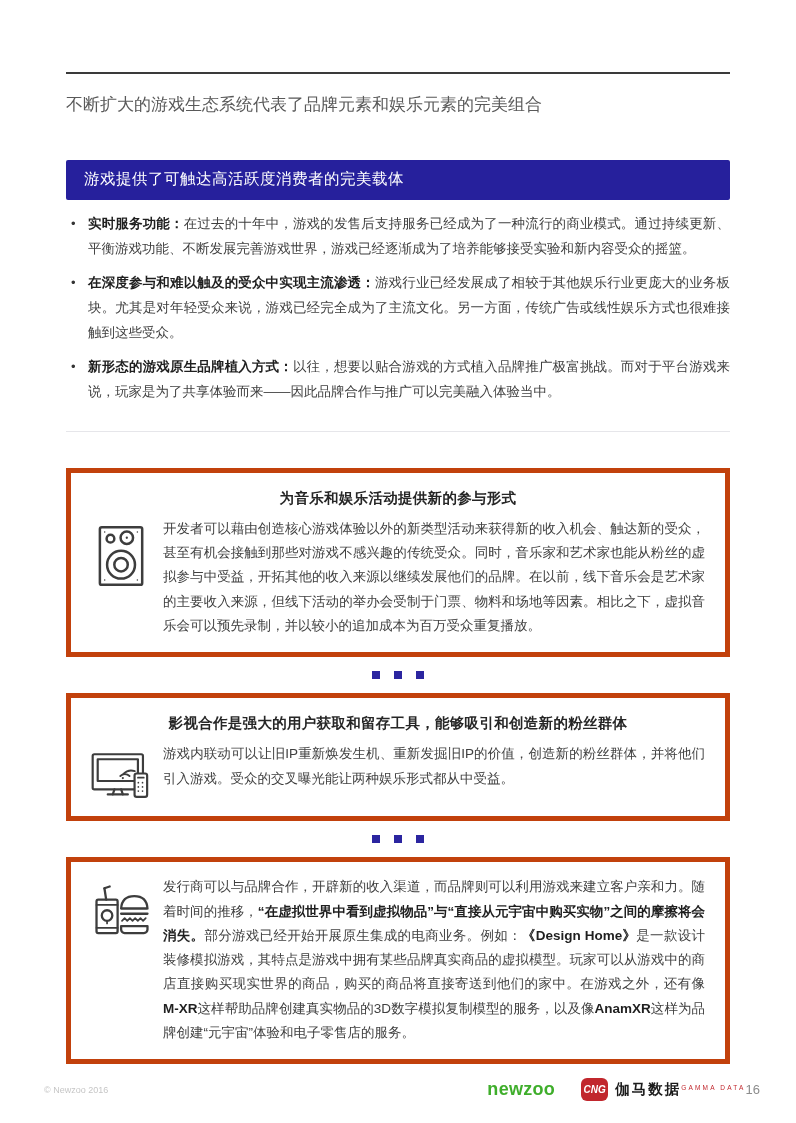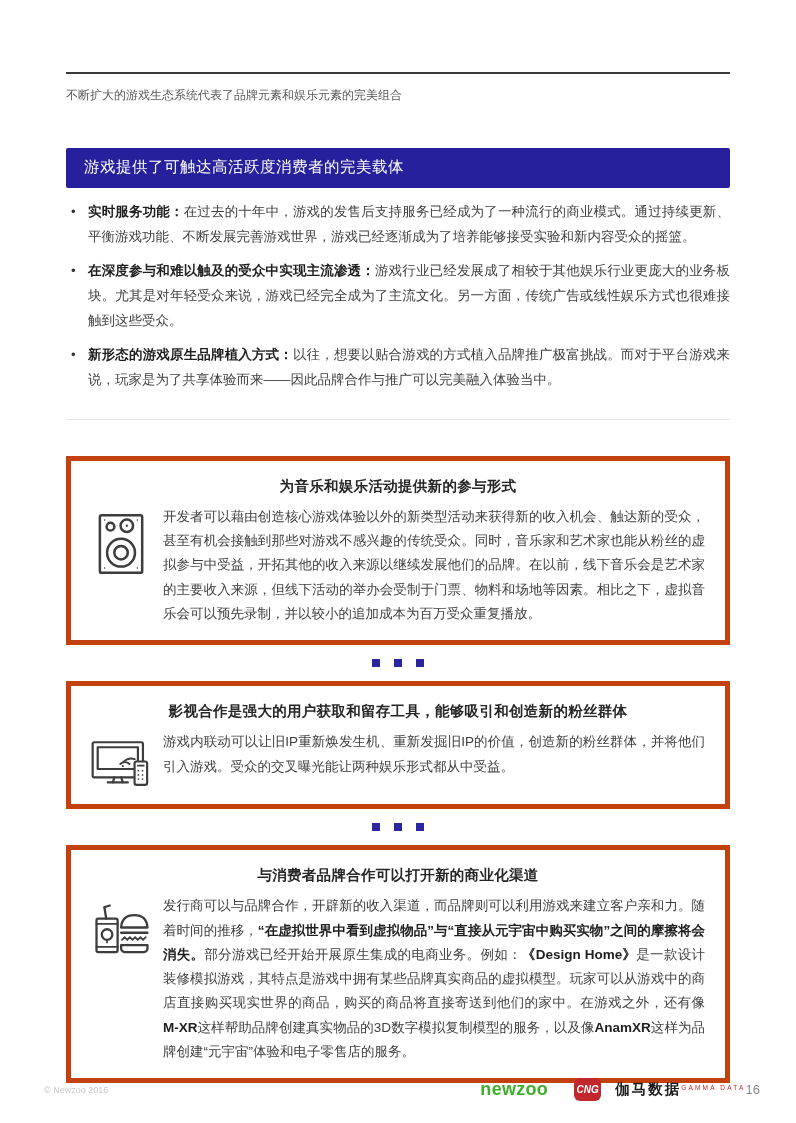--- a/index.html
+++ b/index.html
@@ -13,22 +13,22 @@
     overflow: hidden;
   }
   .content { padding: 0 66px; }
   .top-rule { margin-top: 72px; border: none; border-top: 2px solid #3a3a3a; }
   .page-title {
     margin-top: 20px;
     font-size: 22px; font-weight: 700; color: #1f1f1f;
     letter-spacing: 0.5px;
   }
   .page-subtitle {
-    margin-top: 13px;
-    font-size: 12px; color: #595959;
+    margin-top: 19px;
+    font-size: 17px; color: #595959;
   }
   .banner {
     margin-top: 44px;
     background: #26209c;
     color: #ffffff;
     font-size: 15.5px; font-weight: 400;
     padding: 9px 18px 10px;
     border-radius: 2px;
     letter-spacing: 0.5px;
   }
@@ -72,21 +72,21 @@
   .dots span { width: 8px; height: 8px; background: #2b25a0; }
   .page-footer {
     position: absolute; left: 0; right: 0; bottom: 22px;
     padding: 0 36px 0 44px;
     display: flex; align-items: center;
   }
   .copyright { font-size: 9px; color: #c6c6c6; flex: 1; }
   .newzoo-logo {
     font-size: 18px; font-weight: 700; color: #3fae2b; letter-spacing: 0.3px;
   }
-  .gamma-logo { display: flex; align-items: center; gap: 14px; margin-left: 26px; }
+  .gamma-logo { display: flex; align-items: center; gap: 7px; margin-left: 26px; }
   .cng-badge {
     width: 27px; height: 23px; border-radius: 6px;
     background: #c1272d; color: #ffffff;
     font-size: 10px; font-weight: 700; font-style: italic;
     display: flex; align-items: center; justify-content: center;
   }
   .gamma-text { display: flex; flex-direction: row; line-height: 1; }
   .gamma-cn { font-size: 14.5px; font-weight: 700; color: #1b1b1b; letter-spacing: 2px; font-family: "Liberation Serif", "DejaVu Serif", serif; }
   .gamma-en { font-size: 6.5px; color: #c1272d; letter-spacing: 2.2px; margin-top: 2.5px; }
   .page-num { font-size: 13px; color: #8c8c8c; }
@@ -175,21 +175,20 @@
       </div>
     </section>
 
     <div class="dots">
       <span></span>
         <span></span>
         <span></span>
     </div>
 
     <section class="card tight">
-      <h2 class="card-title">与消费者品牌合作可以打开新的商业化渠道</h2>
       <div class="card-row">
         <div class="card-icon">
           <svg width="58" height="58" viewBox="0 0 66 64">
             <rect x="4" y="18" width="24" height="38" rx="2"></rect>
             <line x1="4" y1="24" x2="28" y2="24" stroke-width="2"></line>
             <line x1="4" y1="50" x2="28" y2="50" stroke-width="2"></line>
             <line x1="15" y1="18" x2="13" y2="5"></line>
             <line x1="13" y1="5" x2="19" y2="3"></line>
             <circle cx="16" cy="36" r="6"></circle>
             <line x1="16" y1="42" x2="16" y2="45" stroke-width="2"></line>

